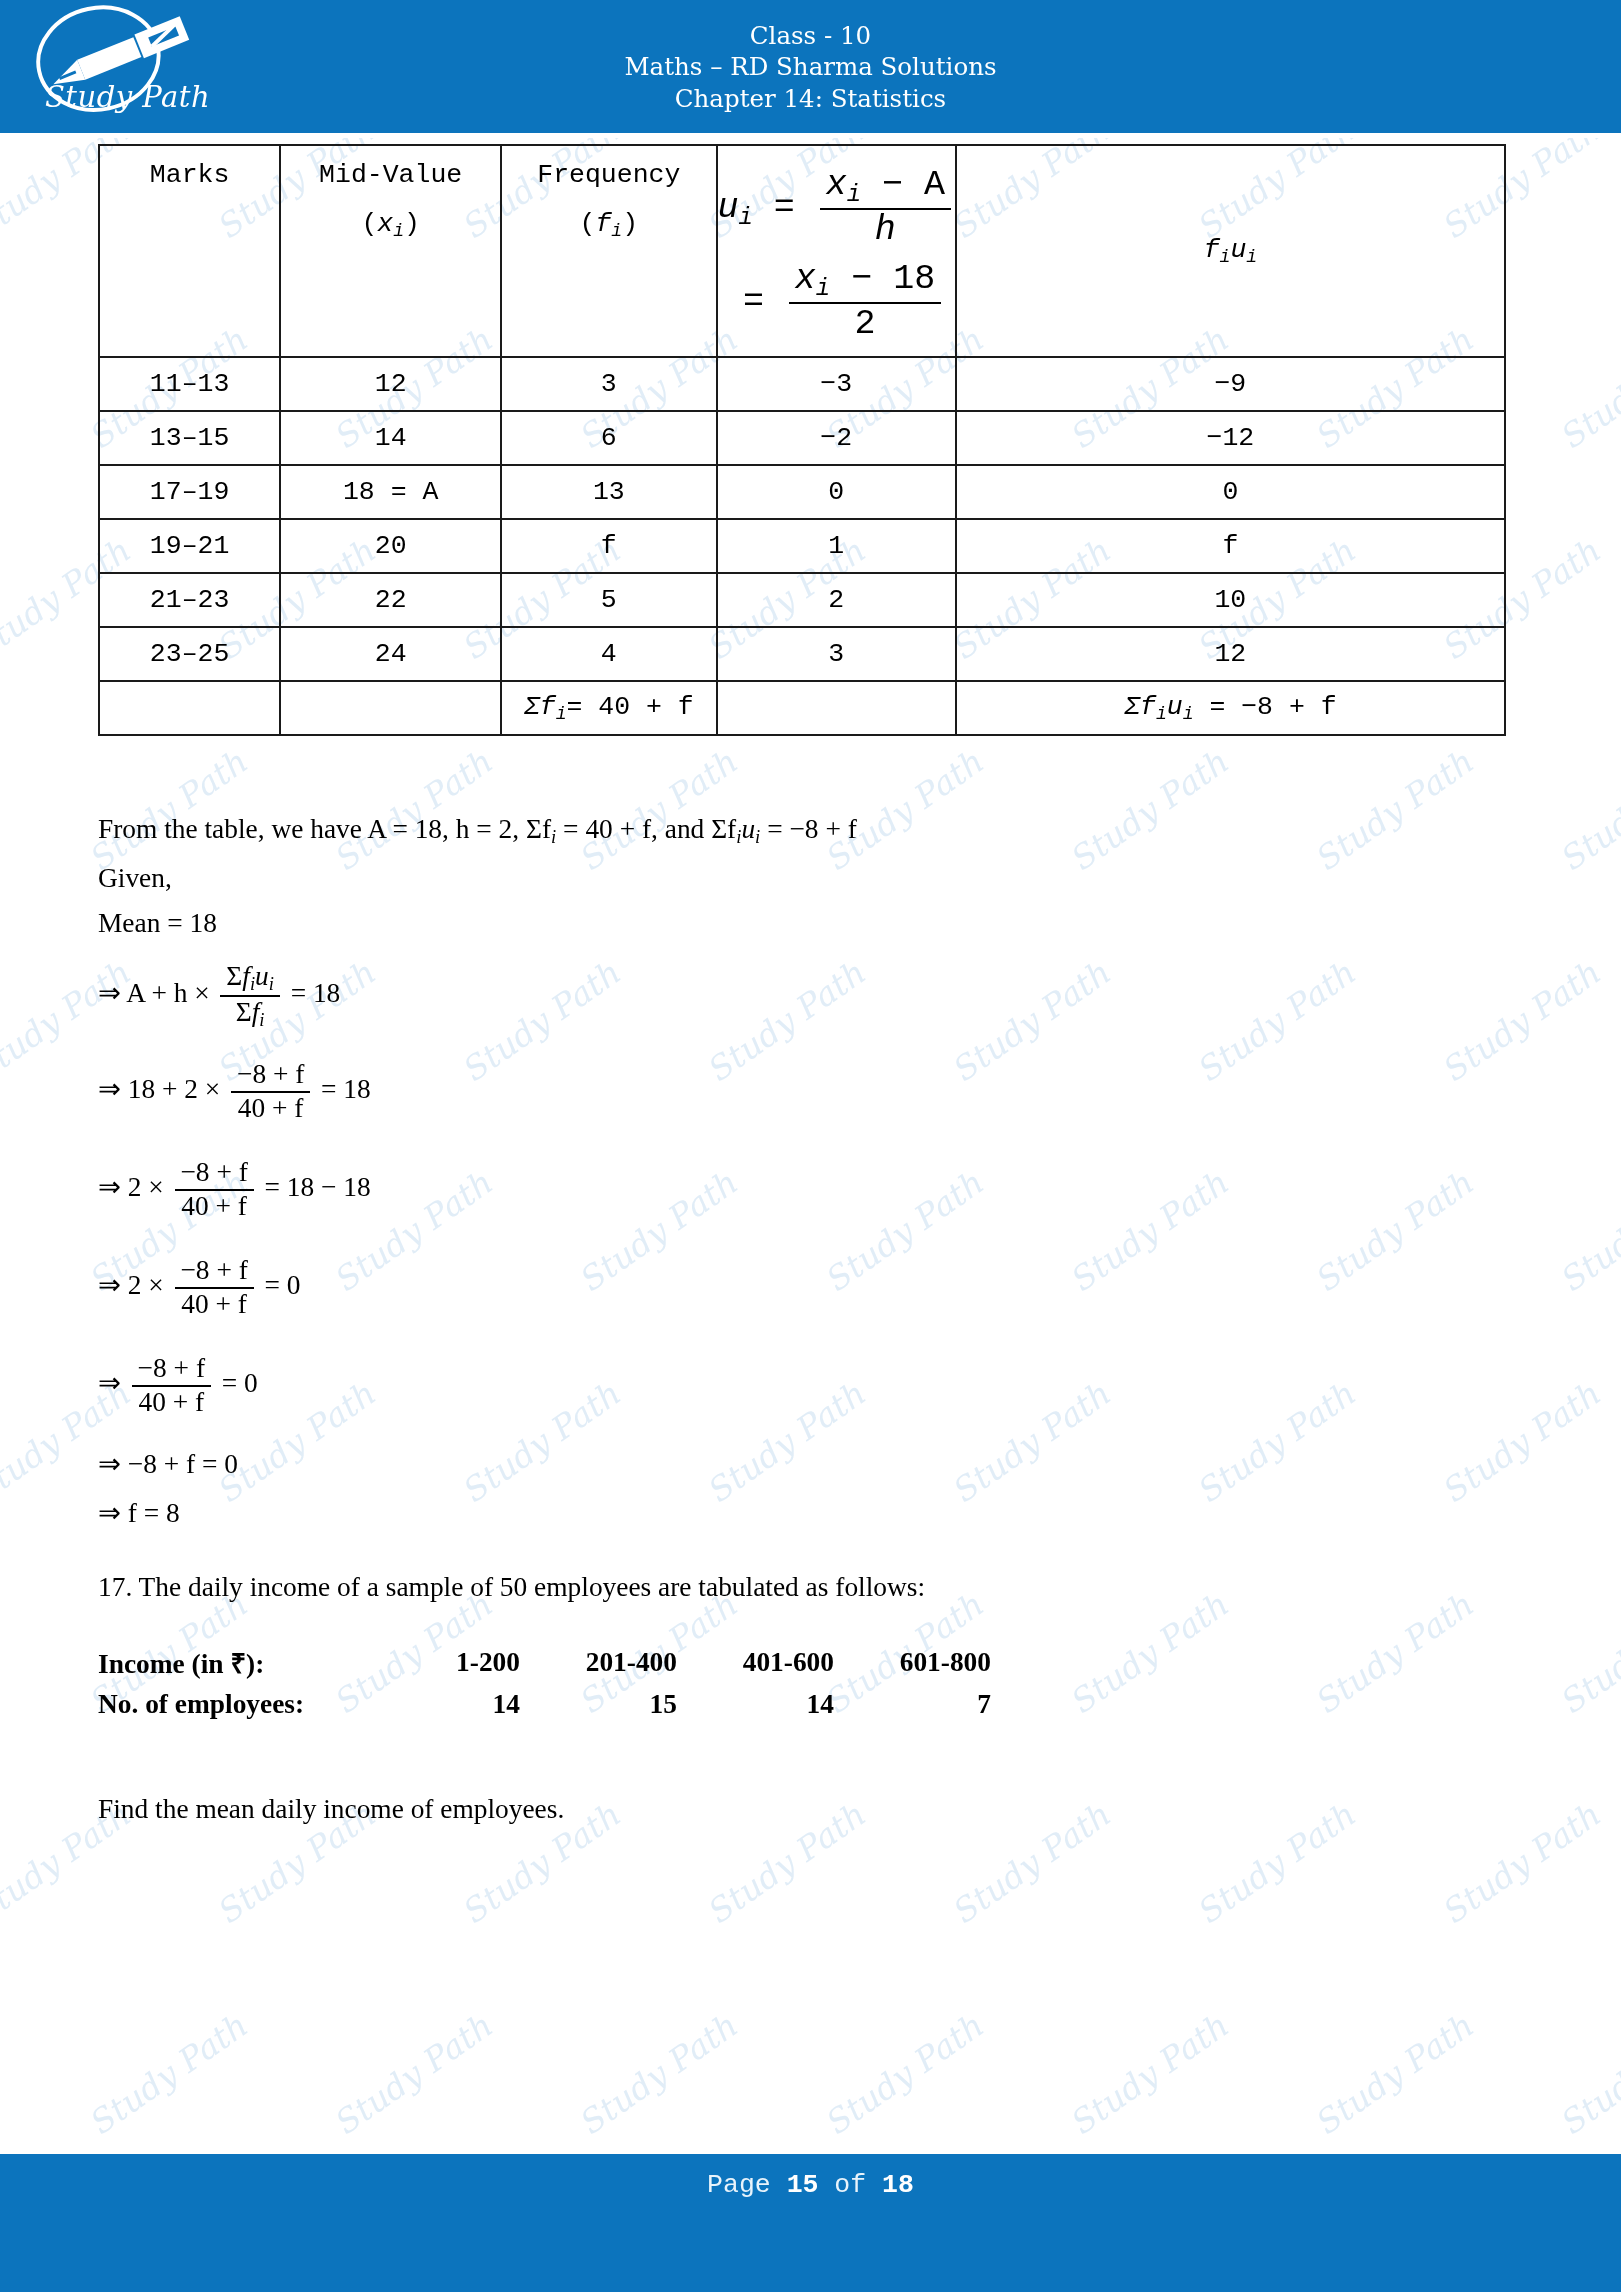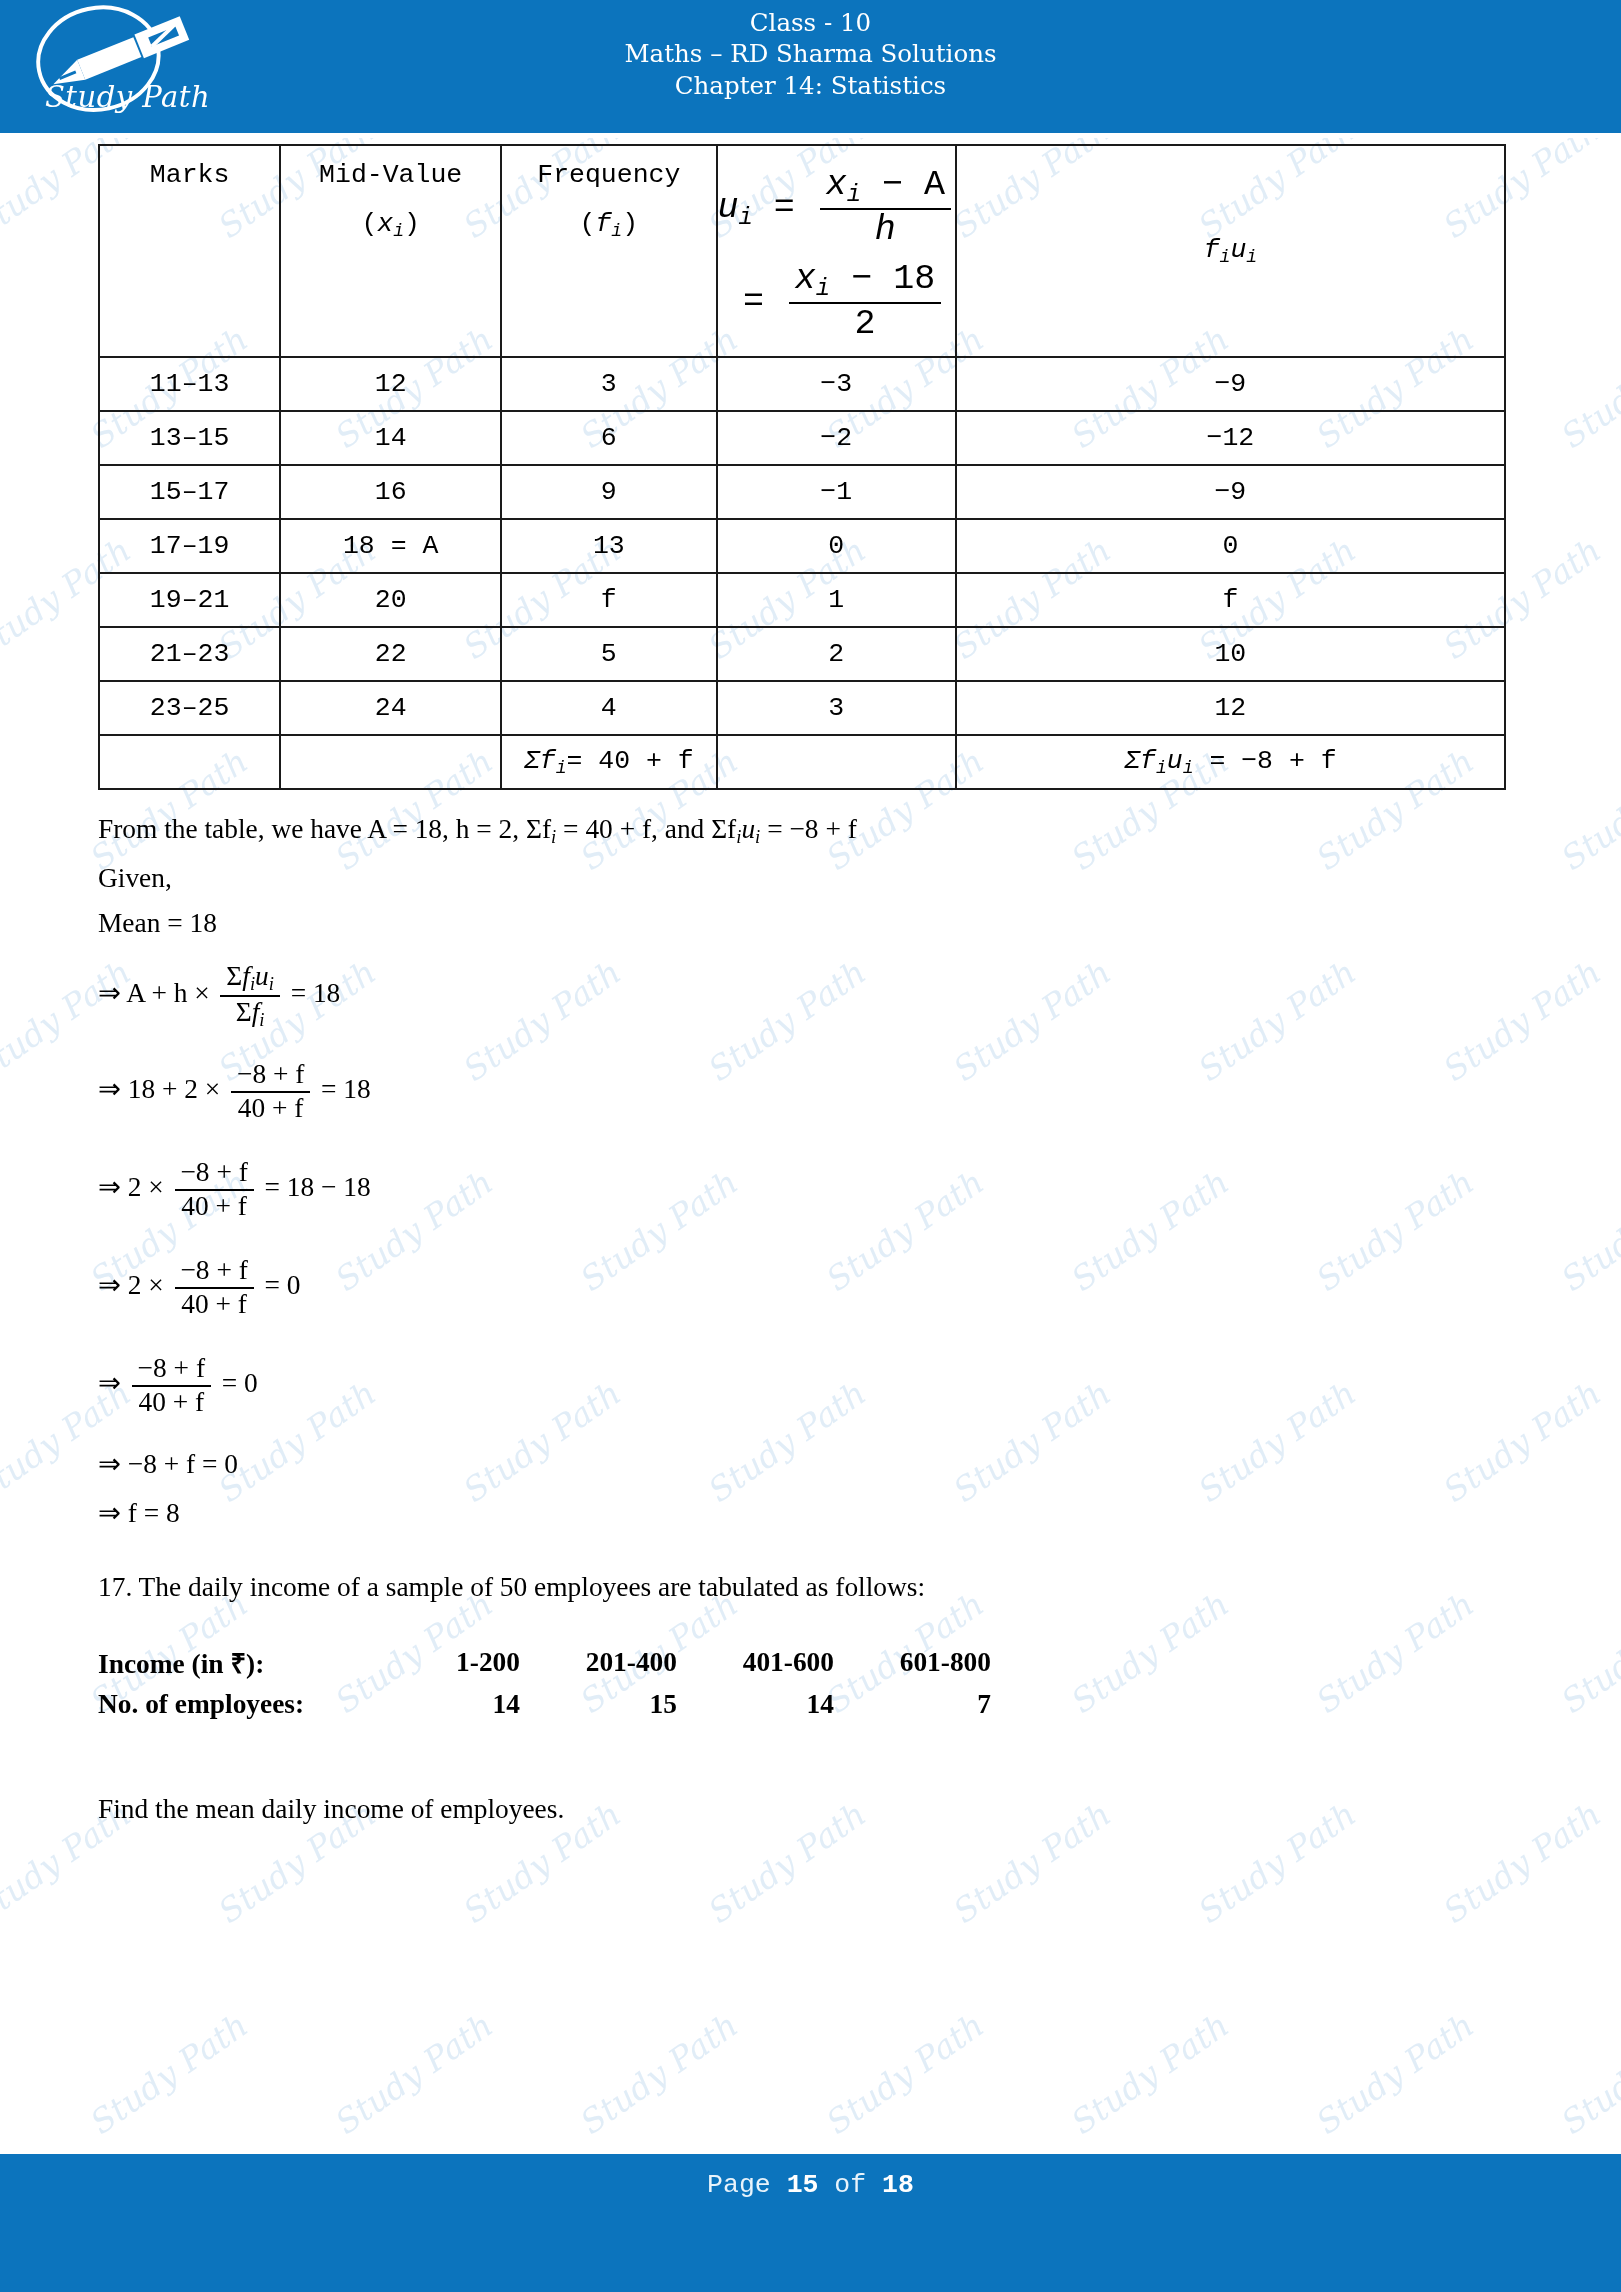--- a/index.html
+++ b/index.html
@@ -25,21 +25,21 @@
   .logo-word{
     position:absolute;left:27.4px;top:76px;
     font-family:"DejaVu Serif",serif;
     font-style:italic;
     font-size:29px;
     color:#ffffff;
     letter-spacing:0.5px;
     white-space:nowrap;
   }
   .header-titles{
-    position:absolute;left:294px;top:7px;width:1033px;
+    position:absolute;left:294px;top:20px;width:1033px;
     text-align:center;color:#ffffff;
   }
   .header-titles div{
     font-family:"DejaVu Serif",serif;
     line-height:1.28;
     white-space:nowrap;
   }
   .ht1{font-size:24.5px;}
   .ht2{font-size:24.5px;}
   .ht3{font-size:24.5px;}
@@ -302,27 +302,20 @@
           <td>−9</td>
         </tr>
         <tr>
           <td>13–15</td>
           <td>14</td>
           <td>6</td>
           <td>−2</td>
           <td>−12</td>
         </tr>
         <tr>
-          <td>15–17</td>
-          <td>16</td>
-          <td>9</td>
-          <td>−1</td>
-          <td>−9</td>
-        </tr>
-        <tr>
           <td>17–19</td>
           <td>18 = A</td>
           <td>13</td>
           <td>0</td>
           <td>0</td>
         </tr>
         <tr>
           <td>19–21</td>
           <td>20</td>
           <td>f</td>

